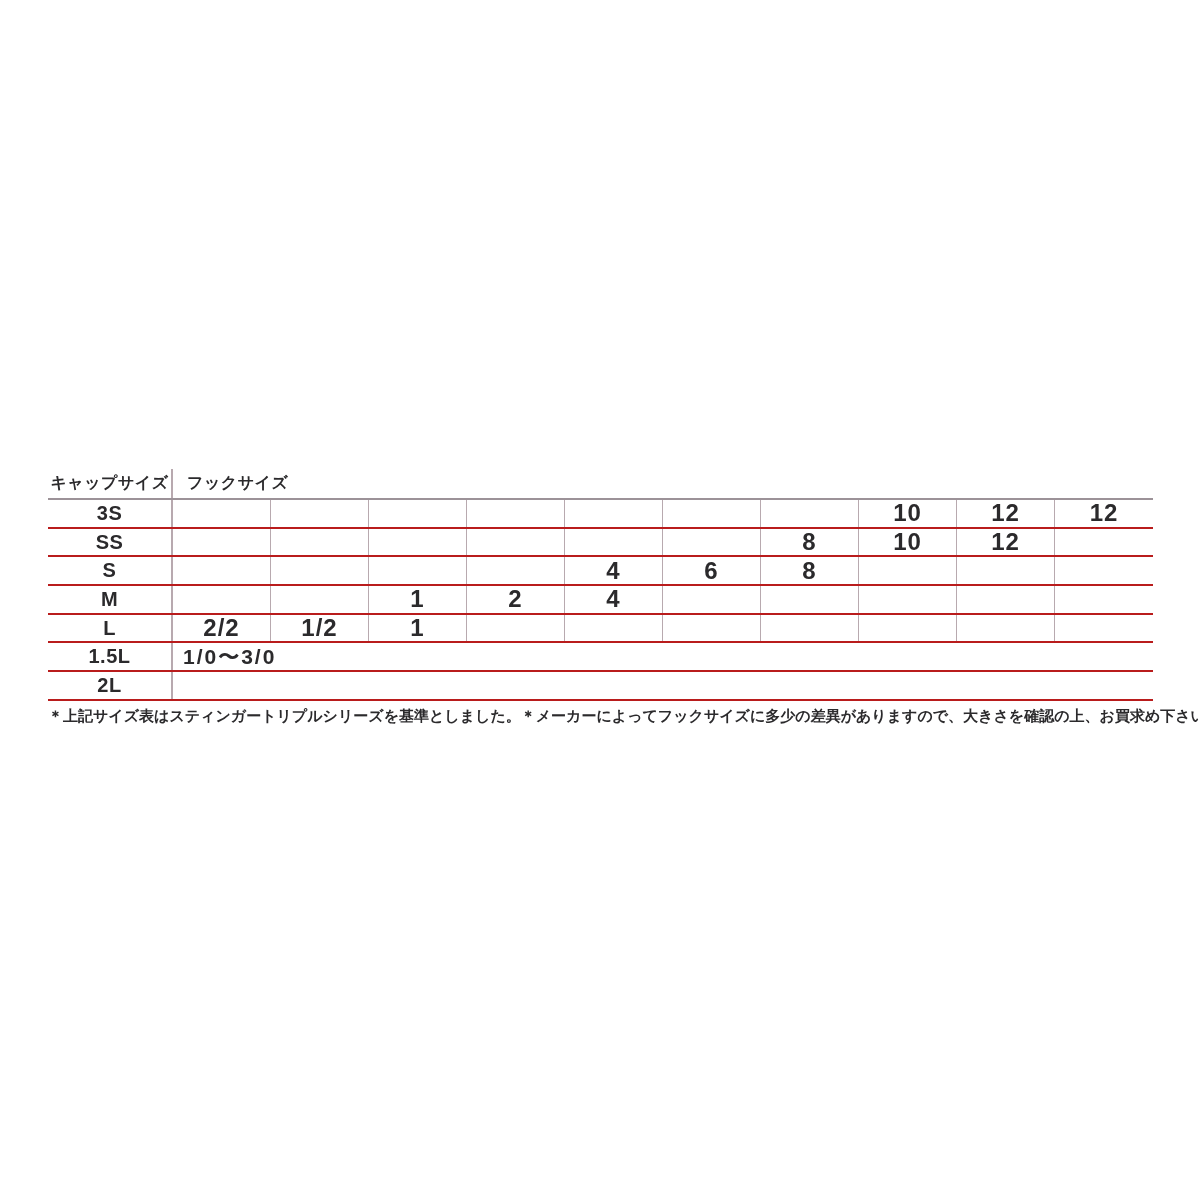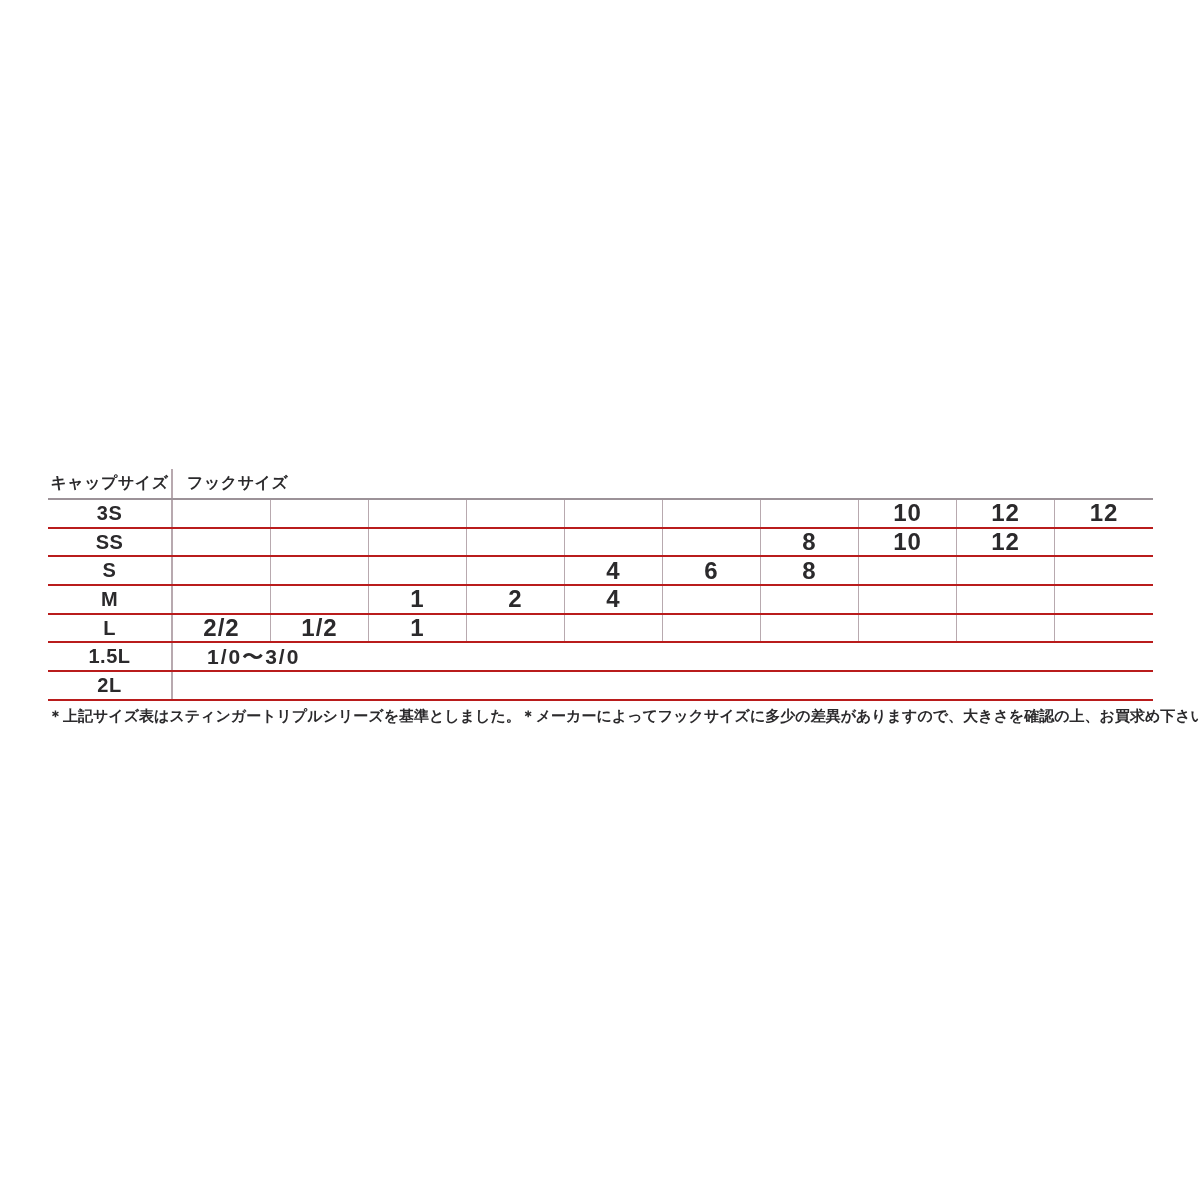--- a/index.html
+++ b/index.html
@@ -68,21 +68,21 @@
     font-size: 24px;
     font-weight: 700;
     letter-spacing: 1px;
   }
   .cell.last { border-right: none; }
   .merged-cell {
     flex: 1 1 auto;
     height: 100%;
     display: flex;
     align-items: center;
-    padding-left: 34px;
+    padding-left: 10px;
     font-size: 21px;
     font-weight: 700;
     letter-spacing: 2px;
   }
   .footnote {
     position: absolute;
     left: 48px;
     top: 707px;
     font-size: 15px;
     font-weight: 700;

